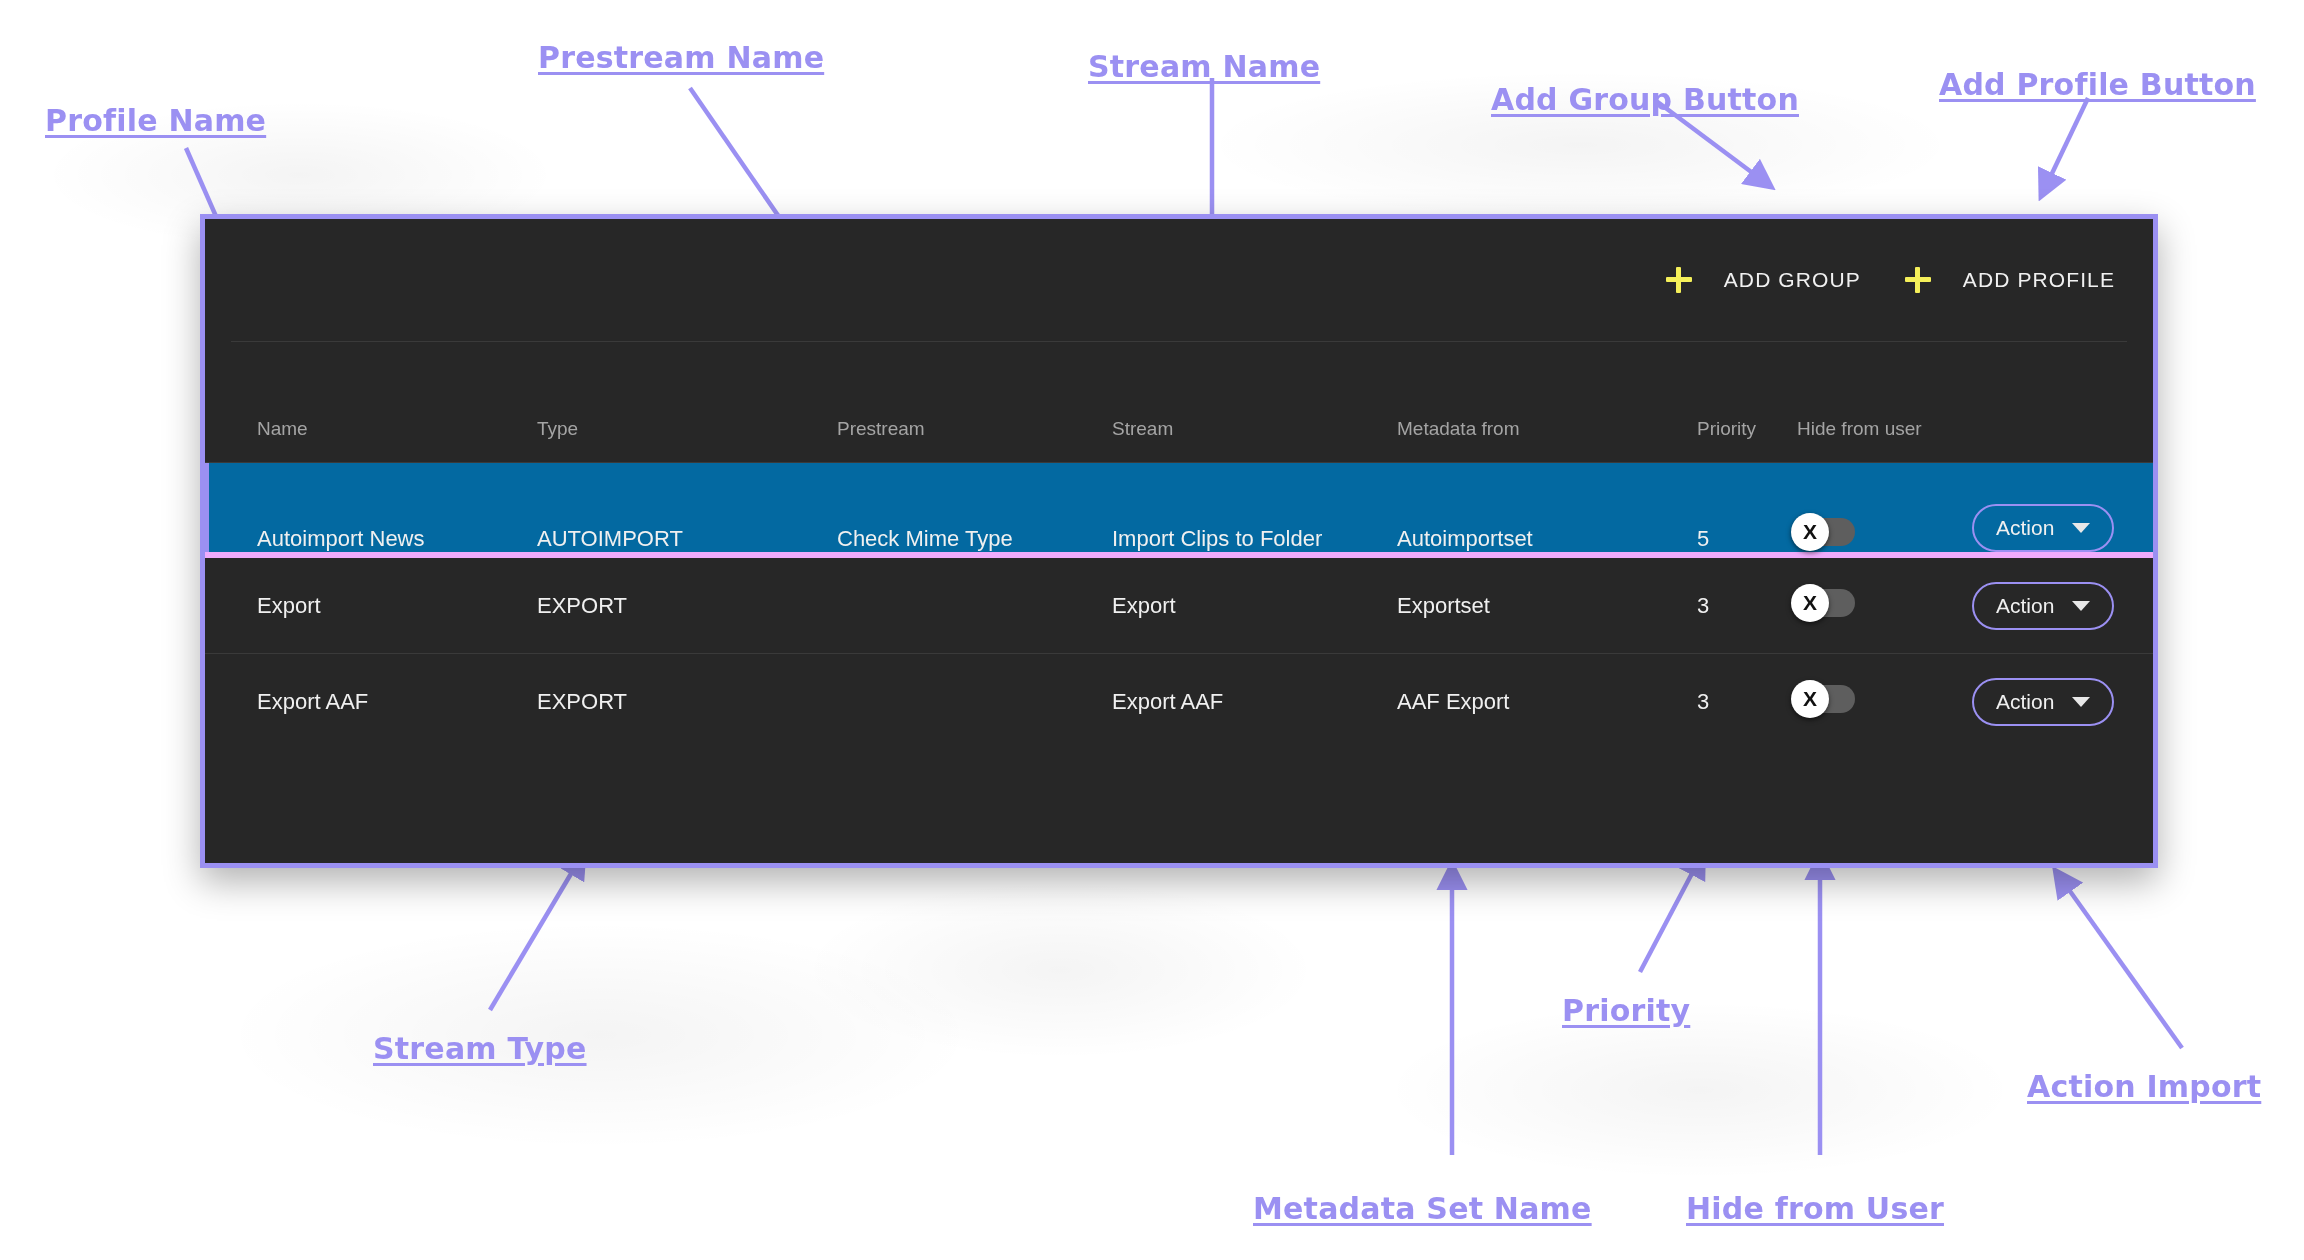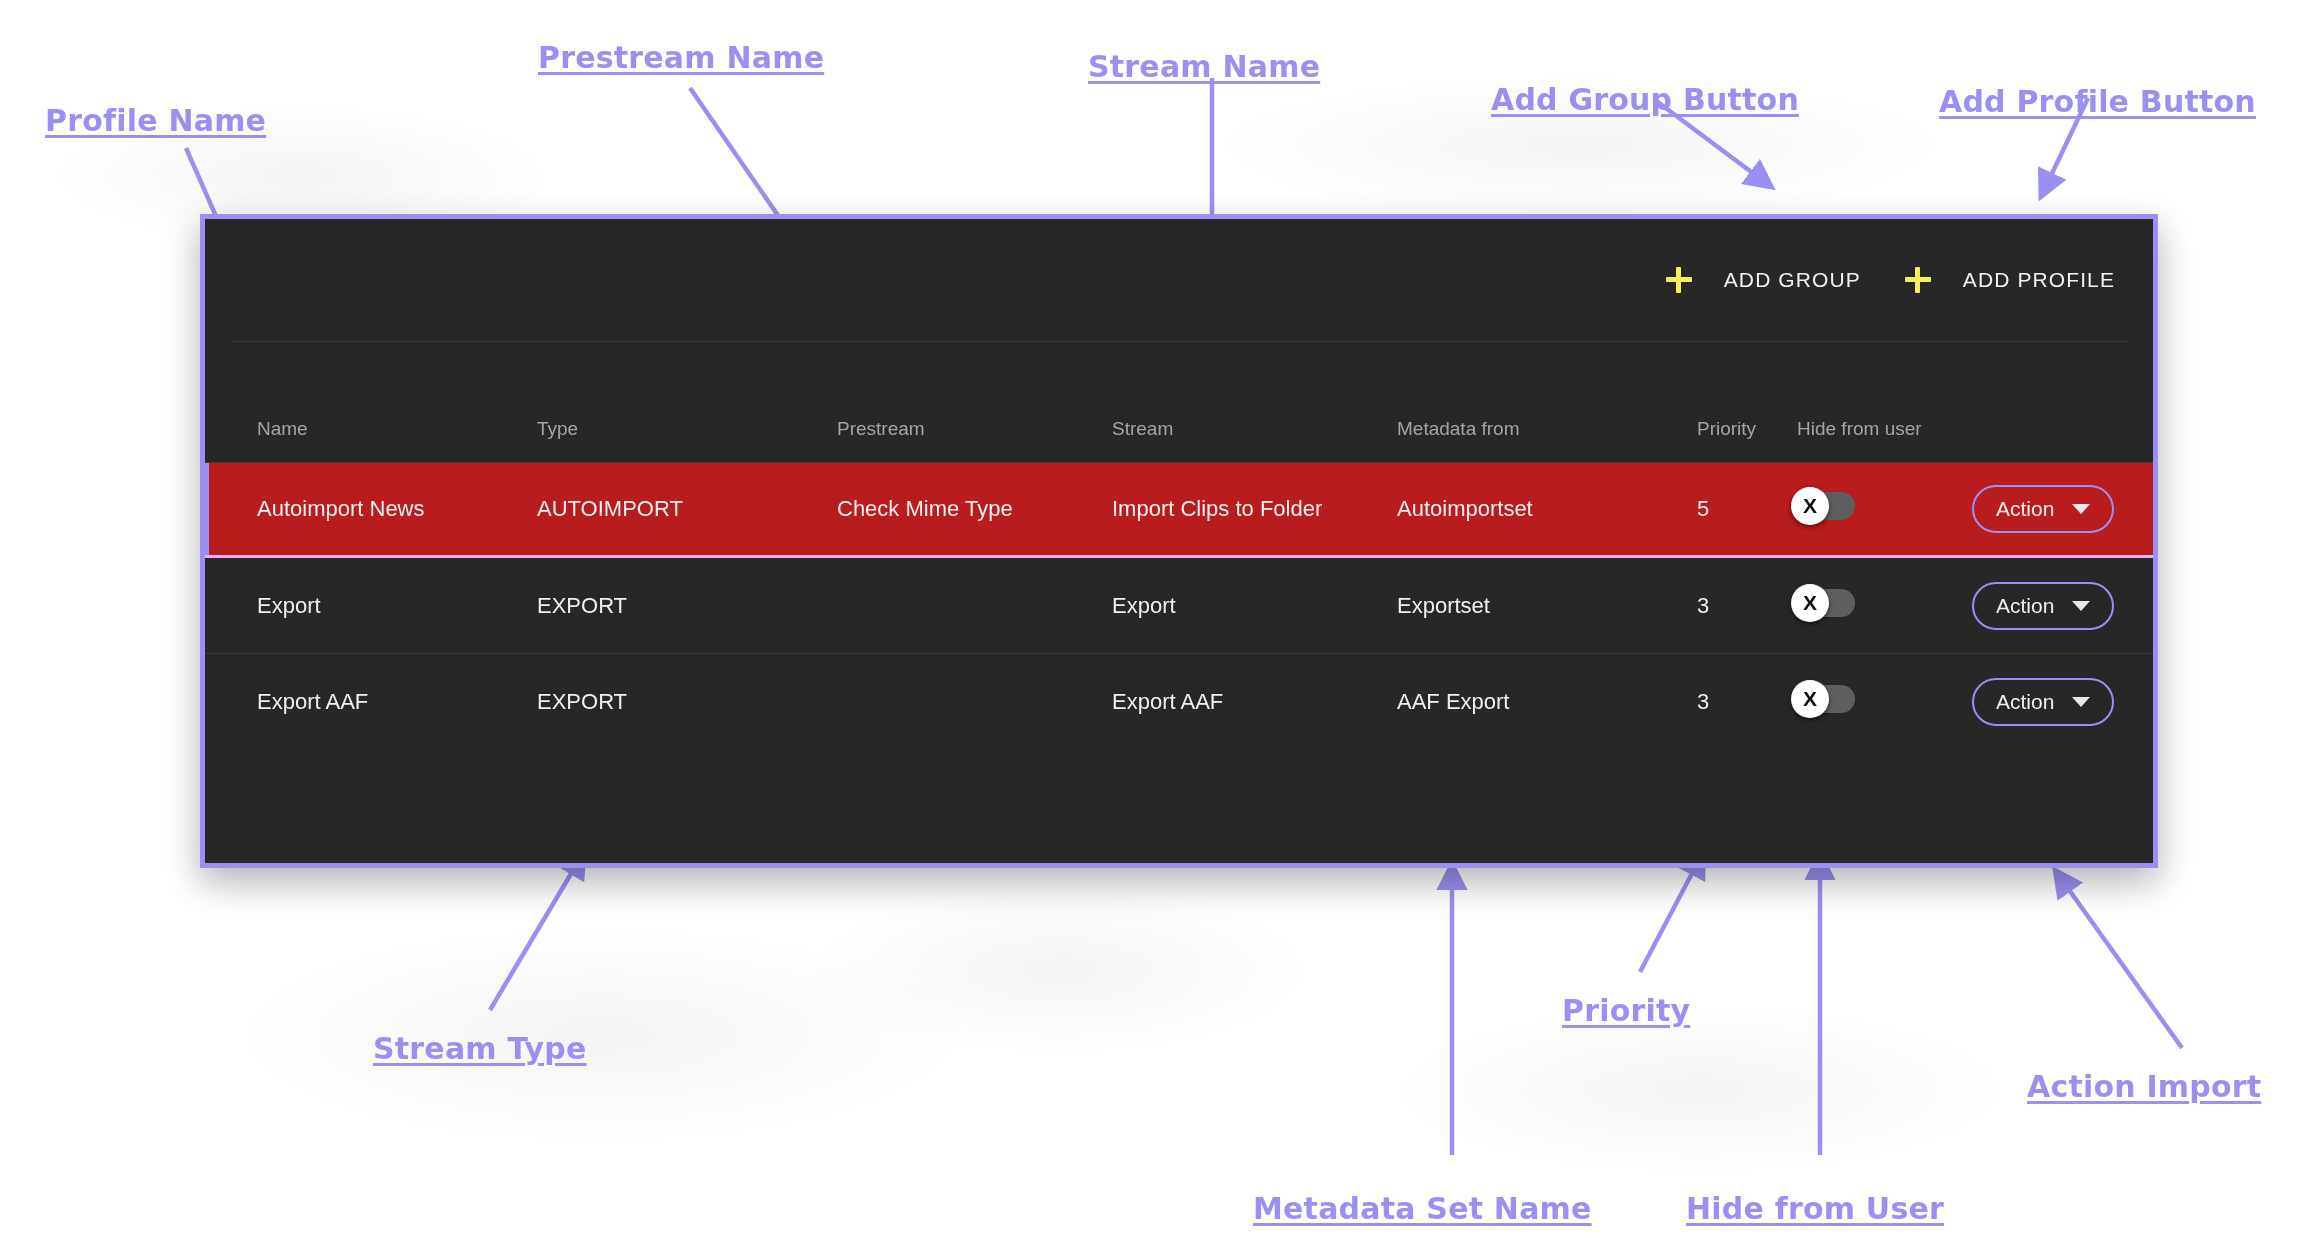--- a/index.html
+++ b/index.html
@@ -123,23 +123,24 @@
     color: #a4a4a4;
     font-size: 19px;
   }
   .row.data {
     height: 96px;
     border-bottom: 1px solid #3a3a3a;
     position: relative;
   }
   .row.data:last-child { border-bottom: none; }
   .row.data.selected {
-    background: #b91c1c;
+    background: #0369a1;
     border-top: 1px solid #3a3a3a;
-    border-bottom: 3px solid #f0abfc;
+    border-bottom: 6px solid #f0abfc;
+    align-items: flex-end;
   }
   .row.data.selected::before {
     content: "";
     position: absolute;
     left: 0; top: 0; bottom: 0;
     width: 4px;
     background: #9b90f2;
   }
   .cell {
     color: #f0f0f0;
@@ -234,21 +235,21 @@
       <line x1="1452" y1="1155" x2="1452" y2="876"></line>
       <line x1="1820" y1="1155" x2="1820" y2="866"></line>
       <line x1="2182" y1="1048" x2="2062" y2="880"></line>
     </g>
   </svg>
 
   <div class="anno" style="left:45px;   top:103px;">Profile Name</div>
   <div class="anno" style="left:538px;  top:40px;">Prestream Name</div>
   <div class="anno" style="left:1088px; top:49px;">Stream Name</div>
   <div class="anno" style="left:1491px; top:82px;">Add Group Button</div>
-  <div class="anno" style="left:1939px; top:84px;">Add Profile Button</div>
+  <div class="anno" style="left:1939px; top:67px;">Add Profile Button</div>
   <div class="anno" style="left:373px;  top:1031px;">Stream Type</div>
   <div class="anno" style="left:1562px; top:993px;">Priority</div>
   <div class="anno" style="left:1253px; top:1191px;">Metadata Set Name</div>
   <div class="anno" style="left:1686px; top:1191px;">Hide from User</div>
   <div class="anno" style="left:2027px; top:1069px;">Action Import</div>
 
   <div id="panel">
 
     <div class="toolbar">
       <div class="tool-btn">

